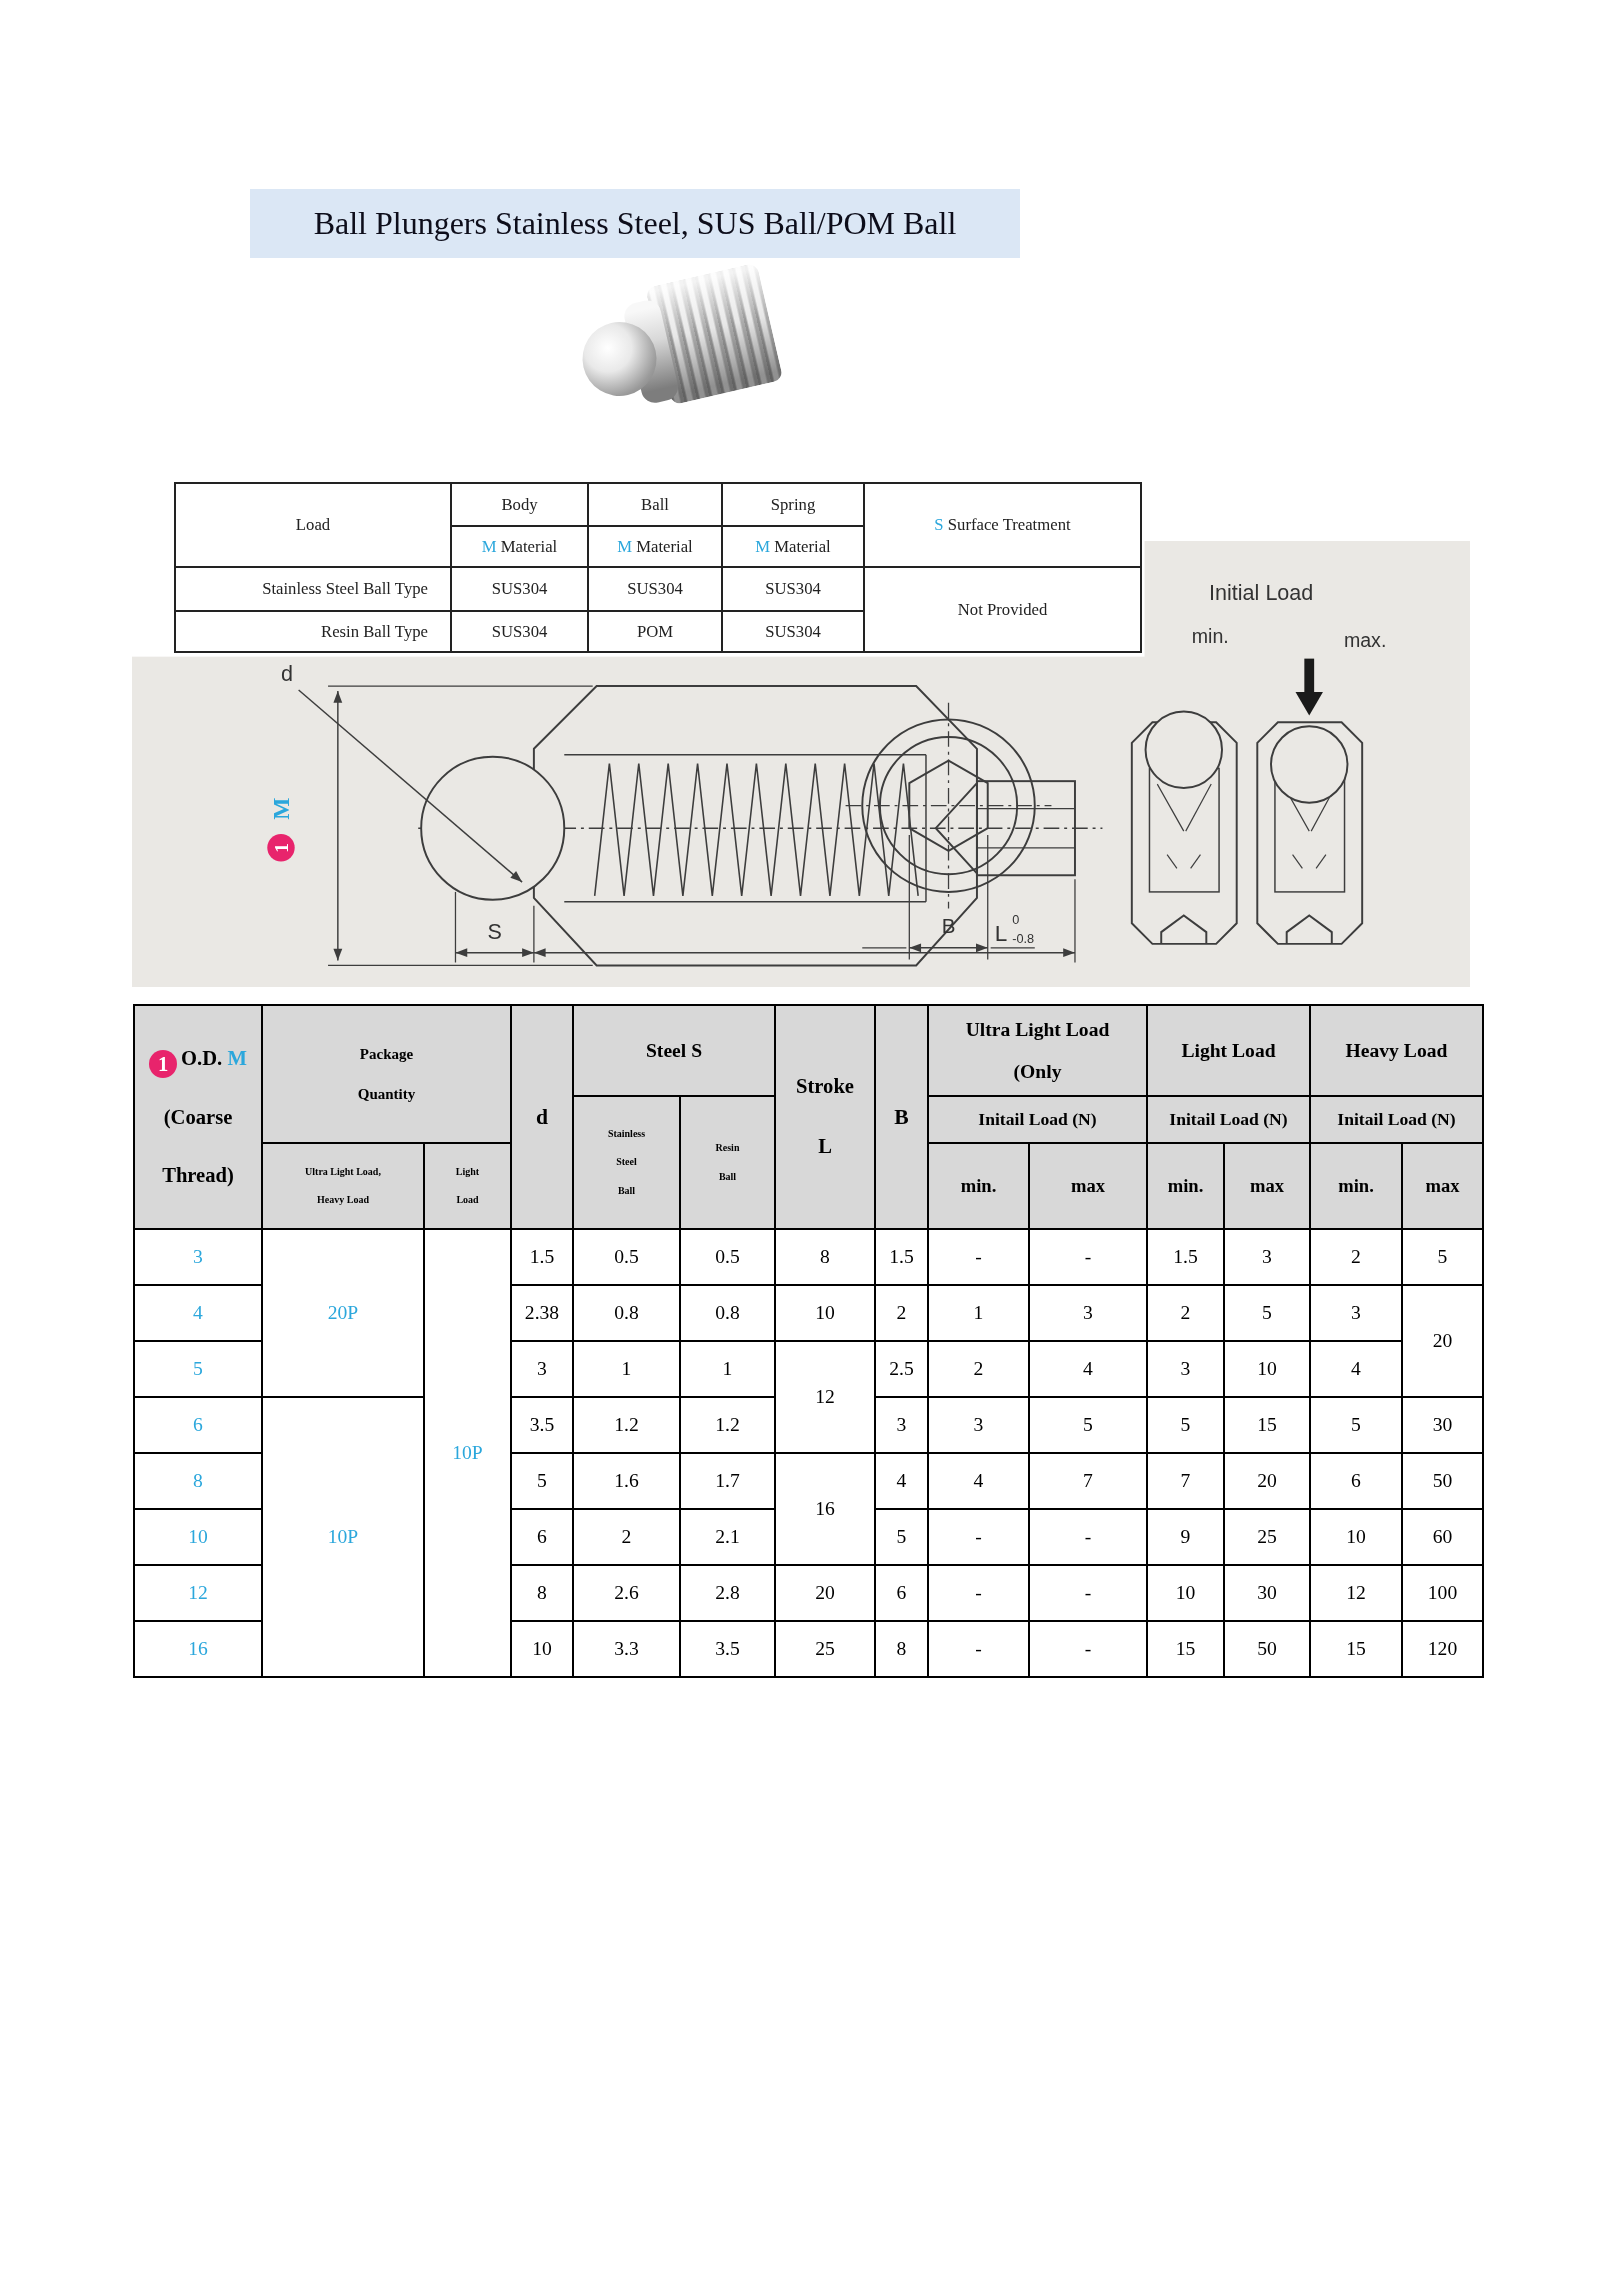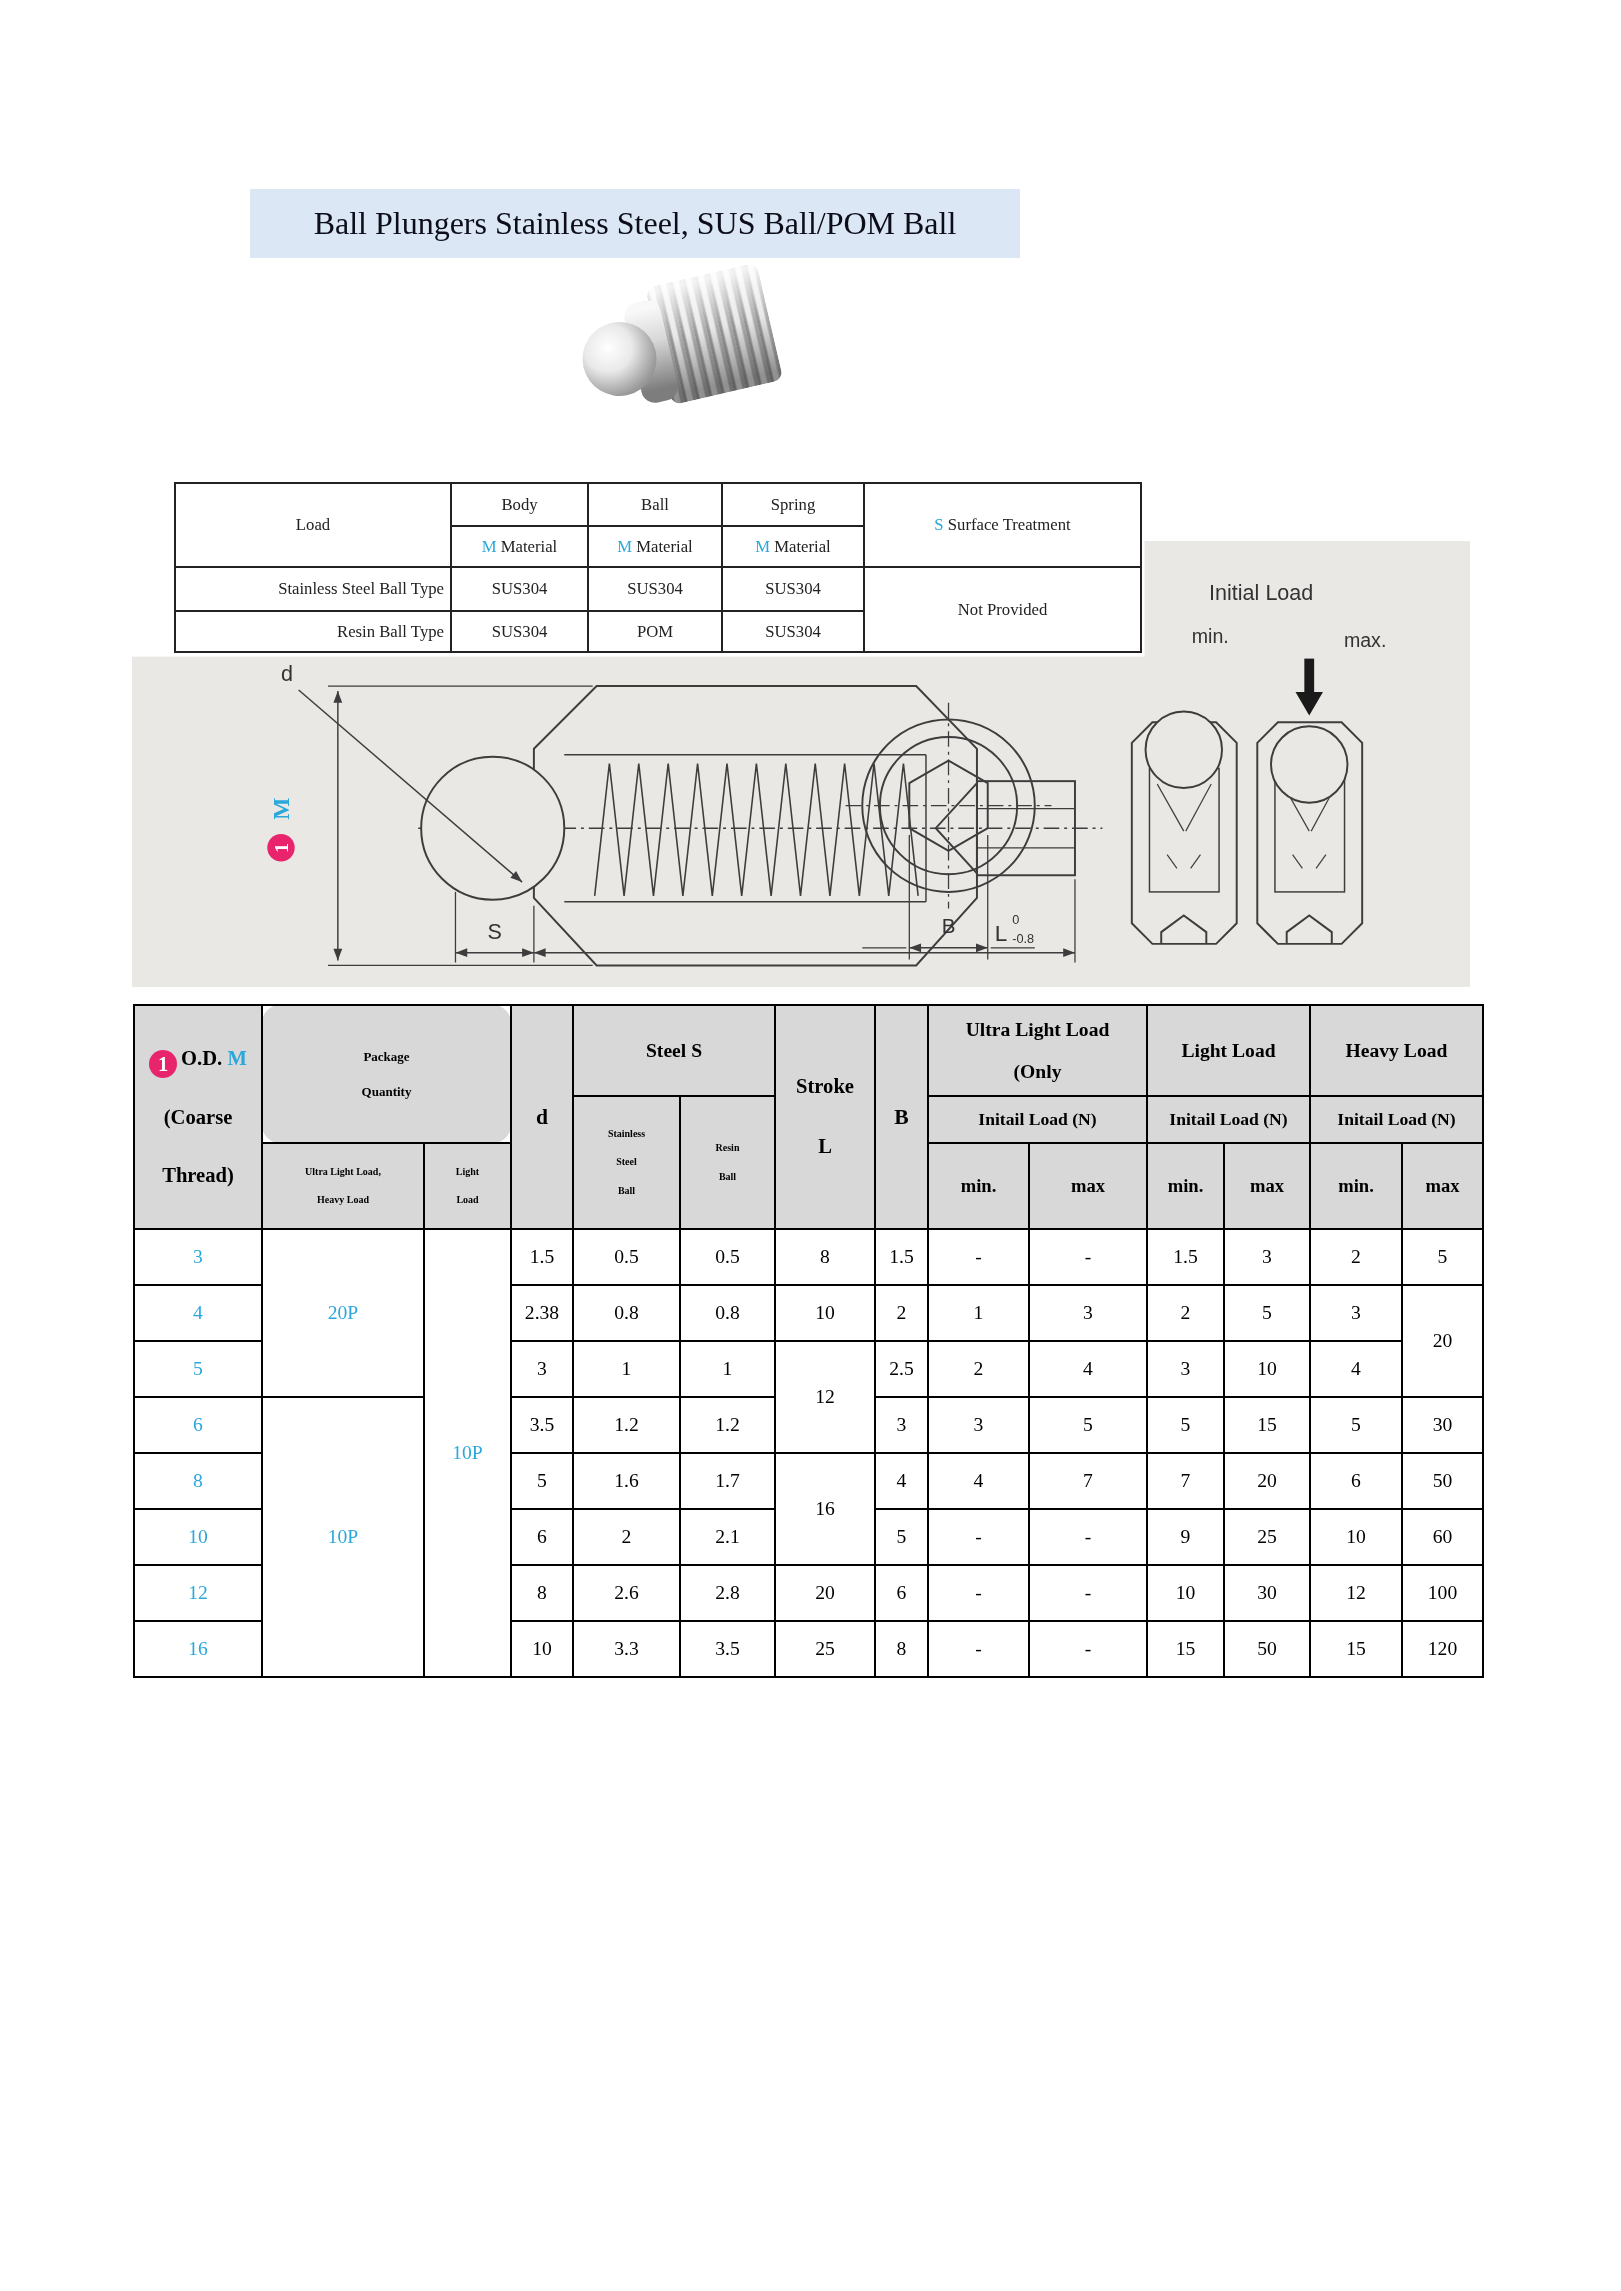--- a/index.html
+++ b/index.html
@@ -18,37 +18,37 @@
           background:radial-gradient(circle at 38% 32%, #ffffff 0%, #e9e9e9 35%, #9b9b9b 72%, #757575 100%);}
   .p-collar{position:absolute;left:59px;top:41px;width:37px;height:102px;border-radius:13.7px;
           background:linear-gradient(180deg,#f8f8f8 8%,#d8d8d8 40%,#7d7d7d 88%);}
   .p-body{position:absolute;left:86px;top:29px;width:114px;height:120px;border-radius:9.8px;
           background:linear-gradient(180deg, rgba(255,255,255,.85) 4%, rgba(130,130,130,.08) 45%, rgba(30,30,30,.45) 92%),
                      repeating-linear-gradient(90deg,#9a9a9a 0 2px,#f0f0f0 3.9px 7.8px,#b0b0b0 9.8px 12.7px);}
 
   
   table.mat{left:174px;top:482px;position:absolute;border-collapse:collapse;table-layout:fixed;
             font-size:16.7px;color:#222;}
-  table.mat td{border:2px solid #222;text-align:center;vertical-align:middle;padding:0 6px;background:#fff;}
+  table.mat td{border:2px solid #222;text-align:center;vertical-align:middle;padding:0 22px;background:#fff;}
   table.mat td.lft{text-align:right;padding-left:6.9px;}
   .blue{color:#2BA7DC;}
   .bluebold{color:#2BA7DC;font-weight:bold;}
 
   
   .diagram{left:132px;top:541px;}
   .dtxt{font-family:"Liberation Sans",sans-serif;fill:#333;}
 
   
   table.spec{left:133px;top:1004px;position:absolute;border-collapse:collapse;table-layout:fixed;
              font-size:19.6px;color:#000;}
   table.spec{border:2.9px solid #000;}
   table.spec td{border:2px solid #000;text-align:center;vertical-align:middle;padding:0;background:#fff;}
   table.spec td.hdr{background:#d8d8d8;font-weight:bold;}
   td.odcell{font-size:20.6px;line-height:2.85;}
-  td.pkgh{font-size:13px;line-height:2.7;border-radius:18px;}
+  td.pkgh{font-size:15px;line-height:2.7;}
   td.sm3{font-size:10px;line-height:2.85;}
   td.grp{font-size:19.6px;line-height:2.1;}
   td.initl{font-size:17.6px;}
   td.mm{font-size:18.6px;}
   td.dh{font-size:21.6px;}
   td.lenh{font-size:20.6px;line-height:2.9;}
   td.odv{color:#2BA7DC;}
   td.pkgv{color:#2BA7DC;font-size:19.6px;}
   .badge{display:inline-block;width:28px;height:28px;border-radius:50%;background:#E8246C;color:#fff;
          font-size:20.6px;line-height:28px;text-align:center;font-weight:bold;vertical-align:-5.9px;margin-right:3.9px;}

